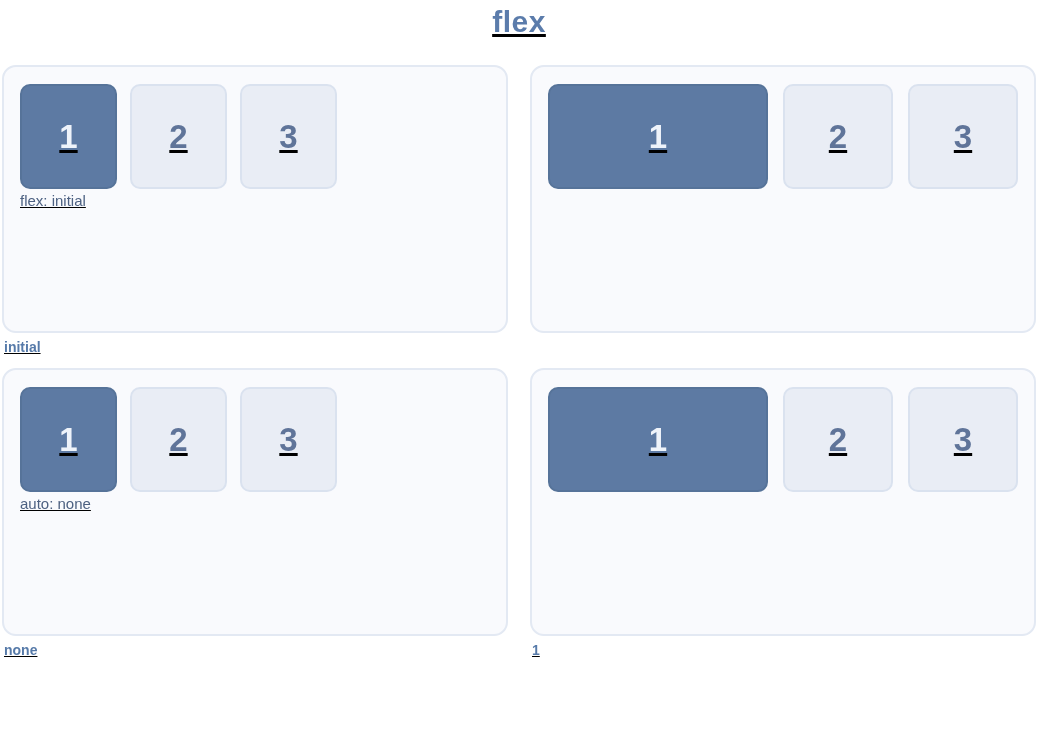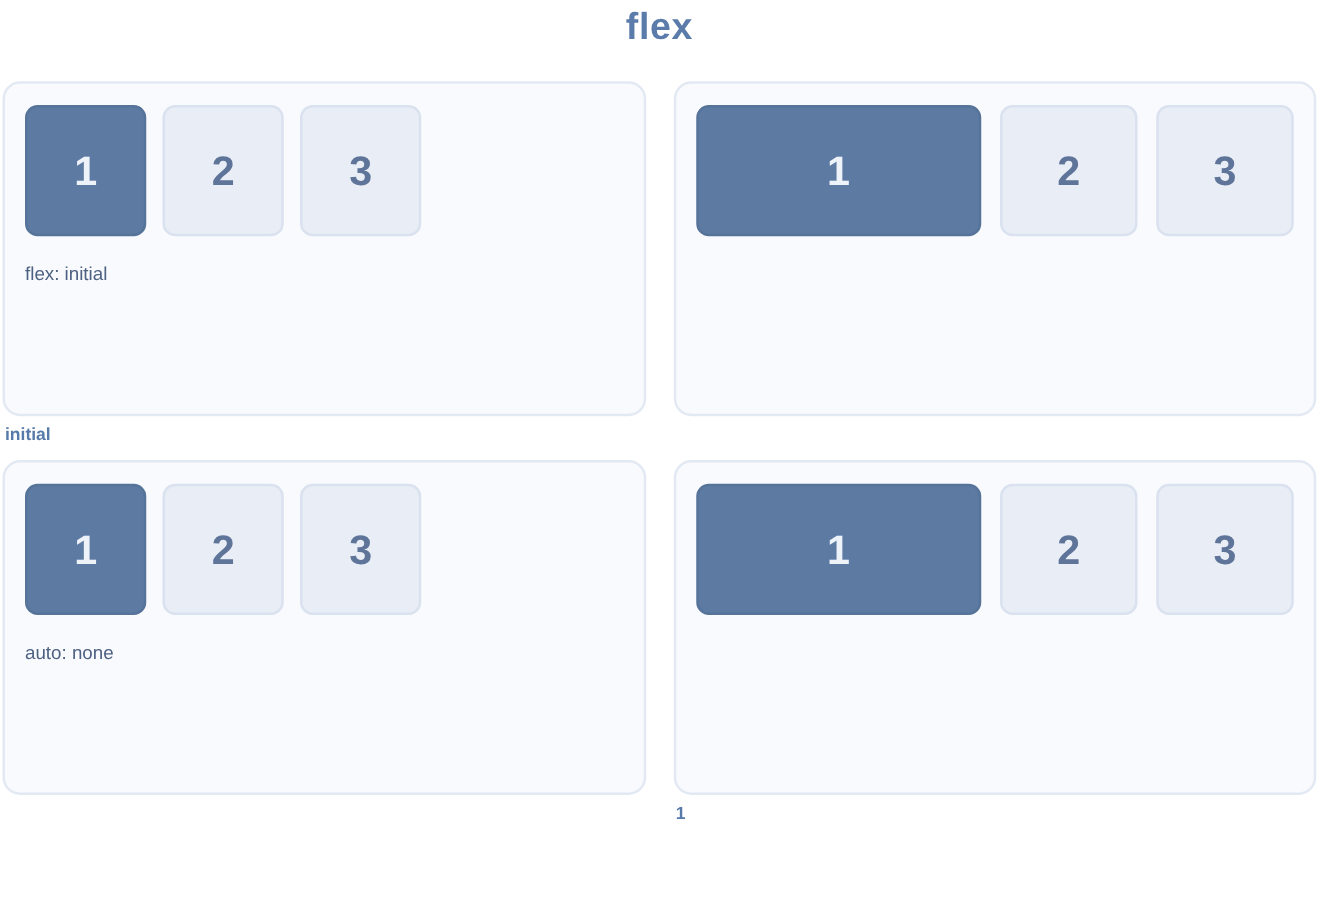--- a/index.html
+++ b/index.html
@@ -5,22 +5,23 @@
   html, body {
     margin: 0;
     padding: 0;
     background: #ffffff;
     font-family: "Liberation Sans", "DejaVu Sans", sans-serif;
   }
   .page {
     width: 1056px;
     height: 733px;
     box-sizing: border-box;
-    padding: 4px 3px 0 2px;
+    padding: 4px 20px 0 2px;
     overflow: hidden;
+    text-decoration: underline;
   }
   .page-title {
     text-align: center;
     font-size: 30px;
     font-weight: 700;
     color: #5b7cab;
     letter-spacing: 0.5px;
     margin: 0 0 0 0;
     height: 36px;
     line-height: 36px;
@@ -65,21 +66,21 @@
   }
   .box.secondary {
     width: 97px;
     background: #e9edf5;
     border: 2px solid #dae2ef;
     color: #5f7499;
   }
   .cell.wide .box.secondary { width: 110px; }
   .cell.wide .box.primary { flex: 1 1 auto; }
   .panel-label {
-    margin-top: 22px;
+    margin-top: 3px;
     font-size: 15px;
     font-weight: 500;
     color: #4d6182;
   }
   .caption {
     margin: 6px 0 0 2px;
     font-size: 14px;
     font-weight: 700;
     color: #567aa9;
   }
@@ -117,20 +118,21 @@
 
     <div class="cell">
       <div class="panel">
         <div class="row">
           <div class="box primary">1</div>
           <div class="box secondary">2</div>
           <div class="box secondary">3</div>
         </div>
         <div class="panel-label">auto: none</div>
       </div>
+      <div class="caption">none</div>
     </div>
 
     <div class="cell wide">
       <div class="panel">
         <div class="row">
           <div class="box primary">1</div>
           <div class="box secondary">2</div>
           <div class="box secondary">3</div>
         </div>
       </div>

